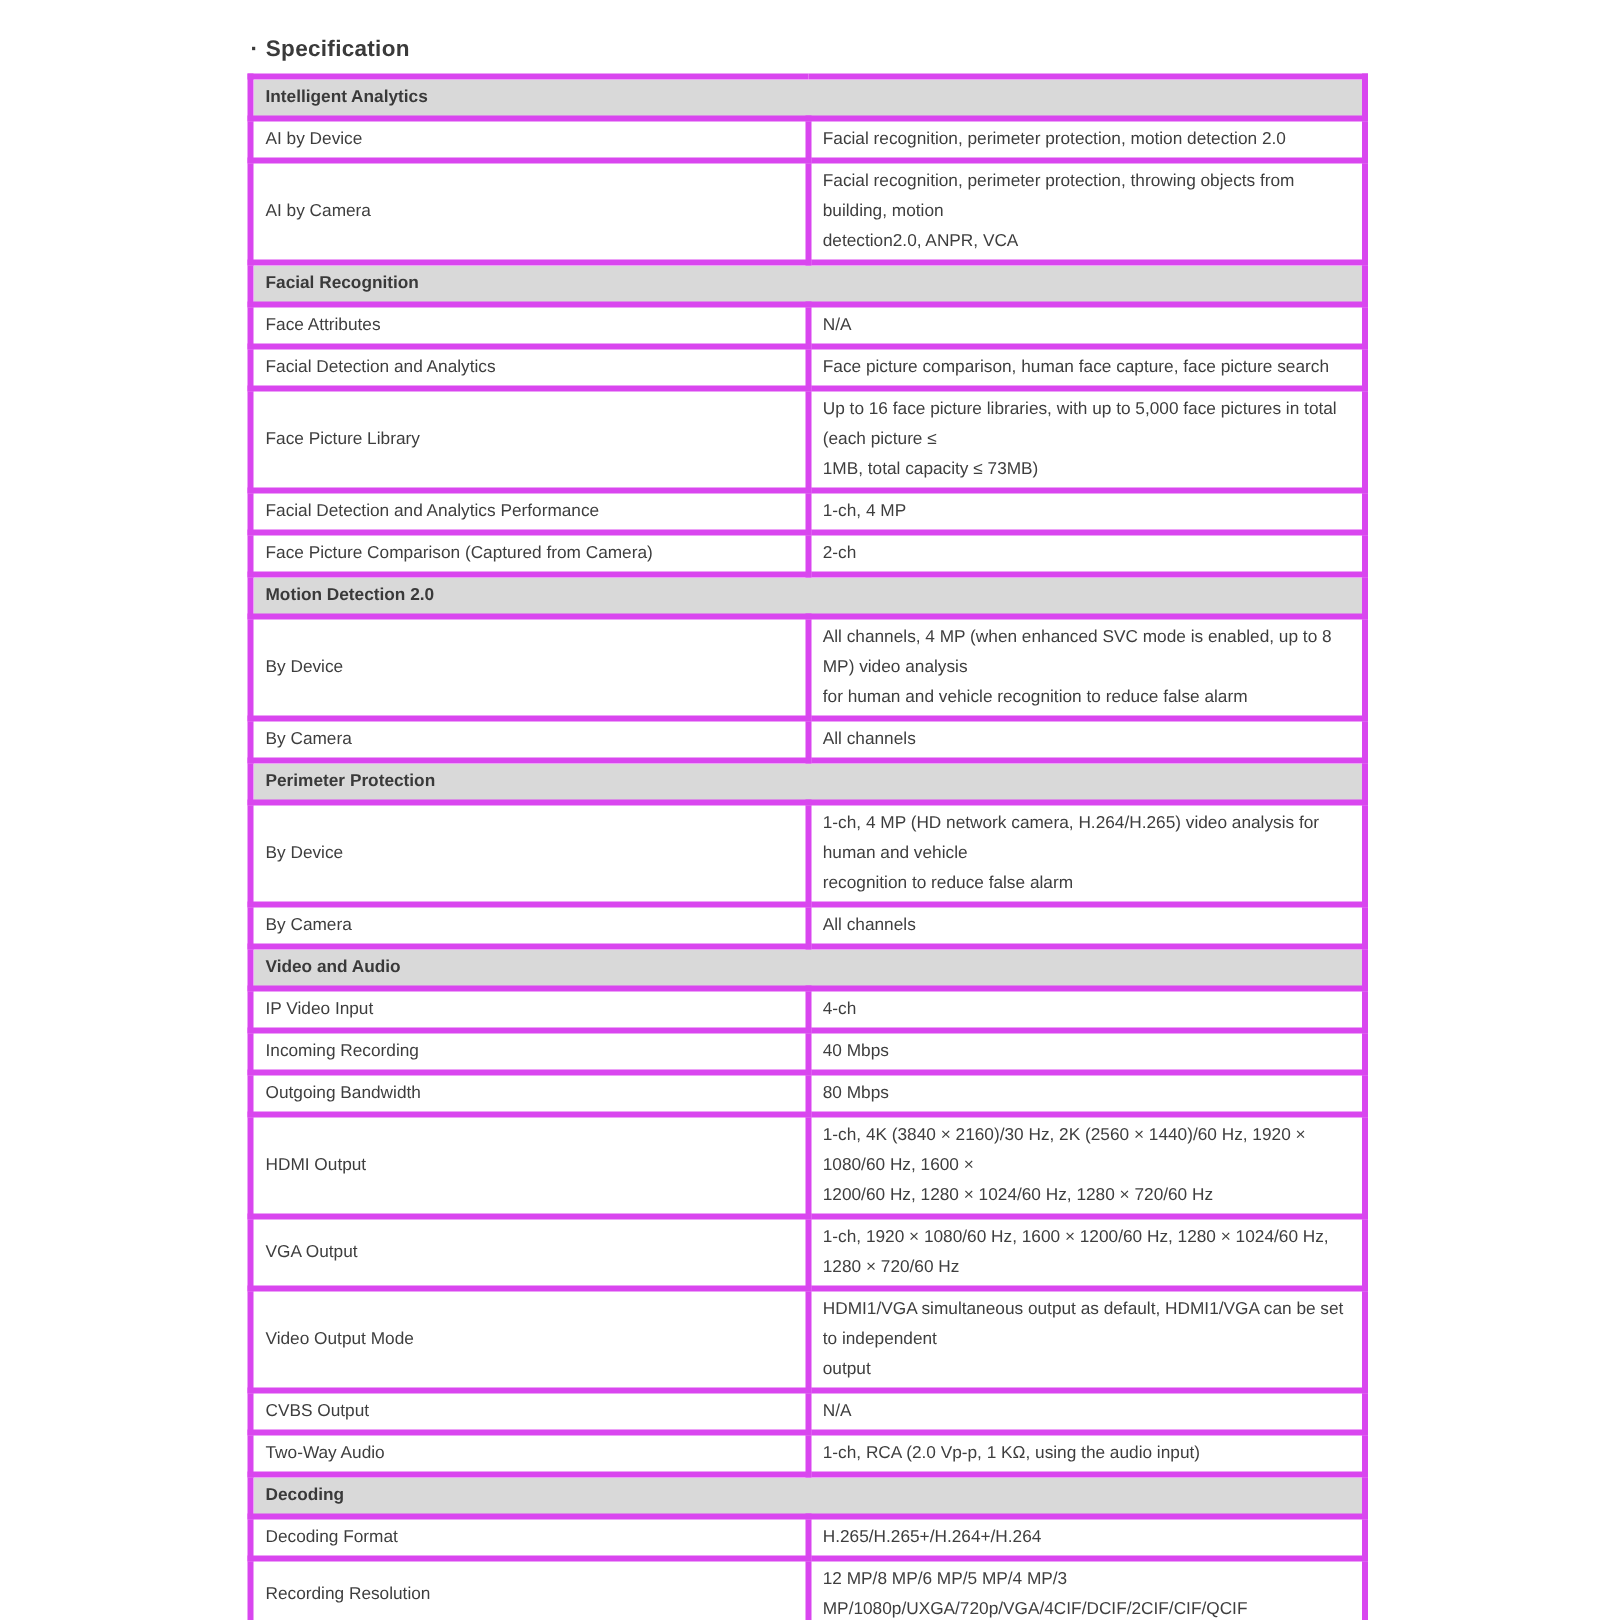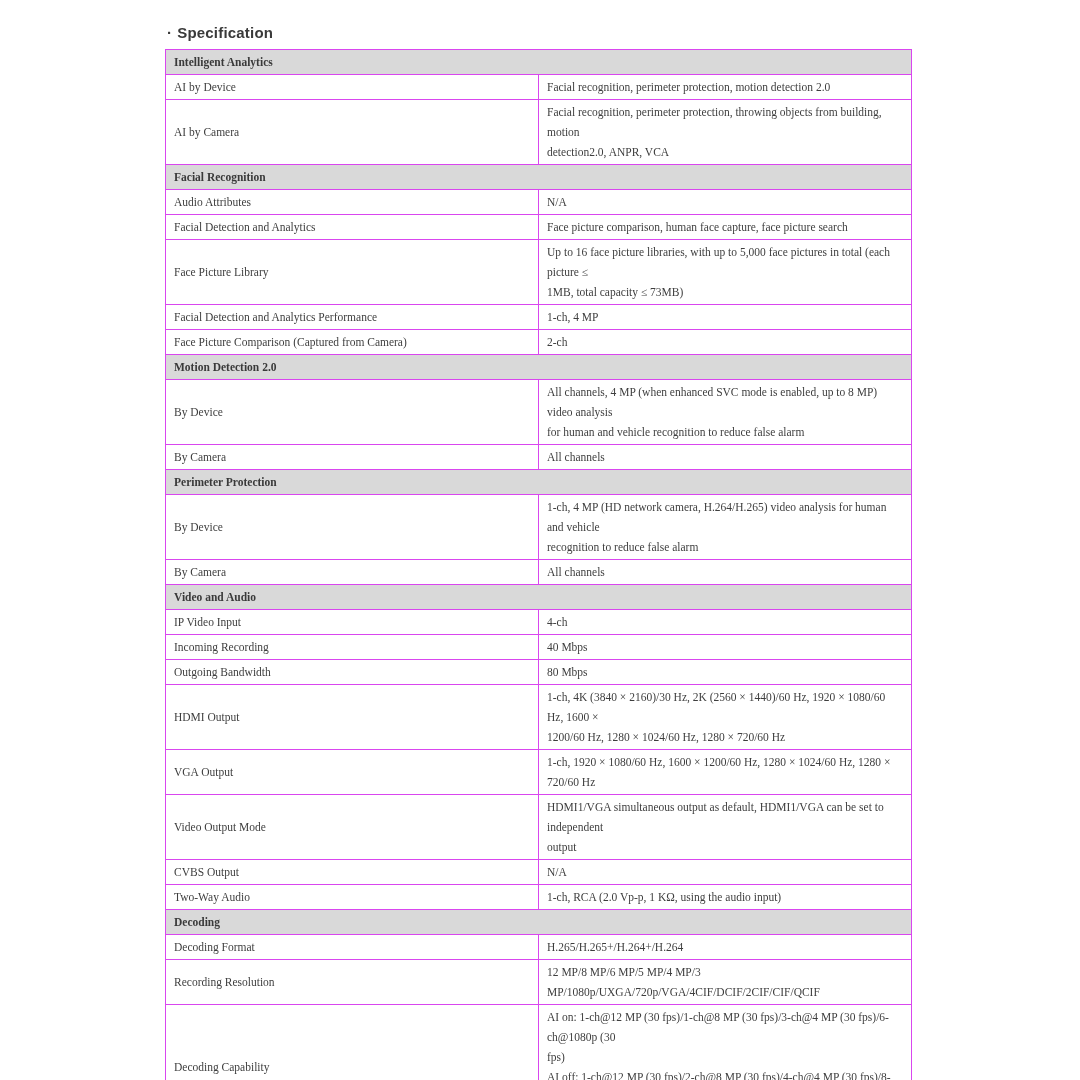--- a/index.html
+++ b/index.html
@@ -35,26 +35,25 @@
     position: absolute;
     left: 165px;
     top: 49px;
     width: 747px;
     border-collapse: collapse;
     table-layout: fixed;
     font-size: 11.5px;
     color: #3e3e3e;
   }
   table.spec td {
-    border: 1px solid #d946ef;
+    border: 4px solid #d946ef;
     padding: 2px 8px;
     line-height: 20px;
     vertical-align: middle;
     overflow: hidden;
-    font-family: Liberation Serif, serif;
   }
   td.section-header {
     background: #d9d9d9;
     font-weight: bold;
     color: #3a3a3a;
   }
   td.label-cell {
     width: 197px;
   }
   td.value-cell {
@@ -80,21 +79,21 @@
         </tr>
         <tr>
           <td class="label-cell">AI by Camera</td>
           <td class="value-cell">Facial recognition, perimeter protection, throwing objects from building, motion
 detection2.0, ANPR, VCA</td>
         </tr>
         <tr>
           <td colspan="2" class="section-header">Facial Recognition</td>
         </tr>
         <tr>
-          <td class="label-cell">Audio Attributes</td>
+          <td class="label-cell">Face Attributes</td>
           <td class="value-cell">N/A</td>
         </tr>
         <tr>
           <td class="label-cell">Facial Detection and Analytics</td>
           <td class="value-cell">Face picture comparison, human face capture, face picture search</td>
         </tr>
         <tr>
           <td class="label-cell">Face Picture Library</td>
           <td class="value-cell">Up to 16 face picture libraries, with up to 5,000 face pictures in total (each picture ≤
 1MB, total capacity ≤ 73MB)</td>

